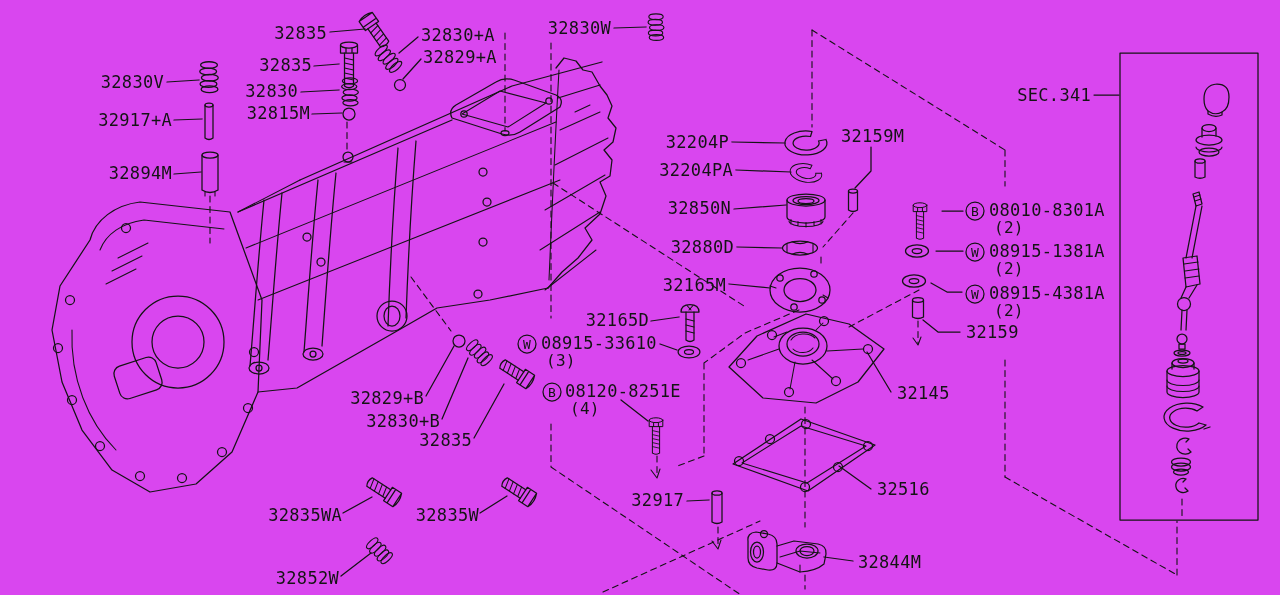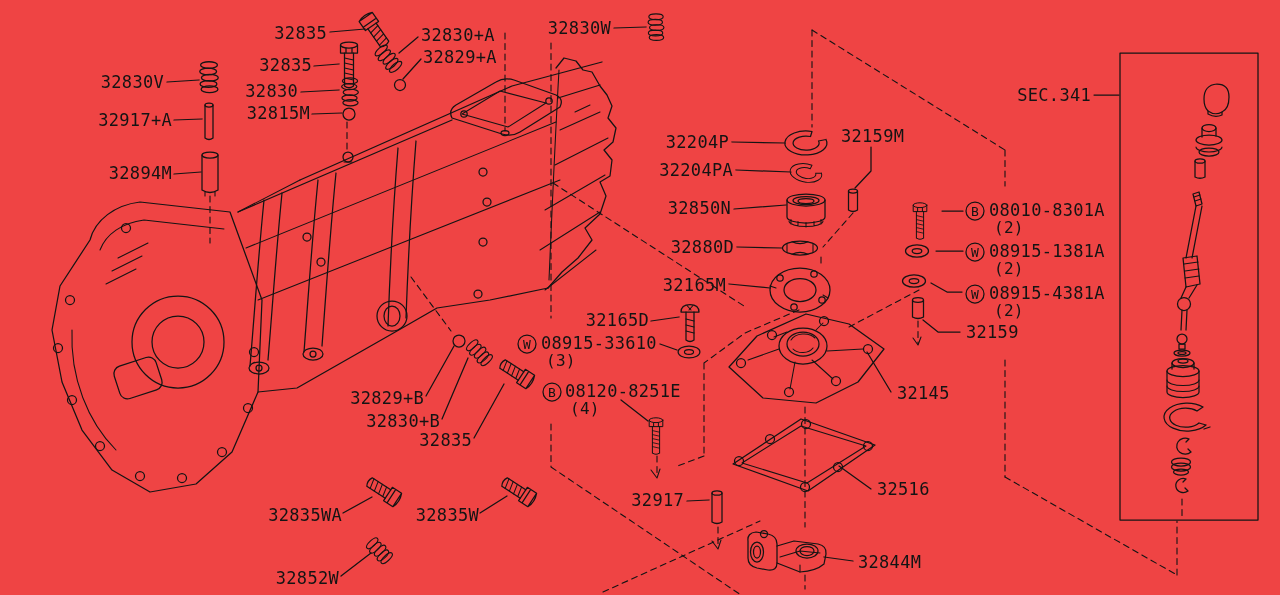--- a/index.html
+++ b/index.html
@@ -1,16 +1,16 @@
 <!DOCTYPE html>
 <html><head>
 <meta charset="utf-8">
 <style>
   html,body{margin:0;padding:0;background:#e8e8e8;}
-  .stage{width:1280px;height:595px;background:#ef4444;position:relative;overflow:hidden;margin:0 auto;}
+  .stage{width:1280px;height:595px;background:#d946ef;position:relative;overflow:hidden;margin:0 auto;}
   svg{position:absolute;left:0;top:0;}
   svg path, svg ellipse, svg circle, svg rect, svg polyline, svg line{
     stroke:#141414;fill:none;stroke-width:1.25;stroke-linecap:round;stroke-linejoin:round;
   }
   svg .dash{stroke-dasharray:6,4.5;stroke-width:1.1;}
   svg text{
     font-family:"DejaVu Sans Mono","Liberation Mono",monospace;
     font-size:17px;fill:#141414;stroke:none;letter-spacing:0.3px;
   }
   svg text.qty{font-size:16px;}

